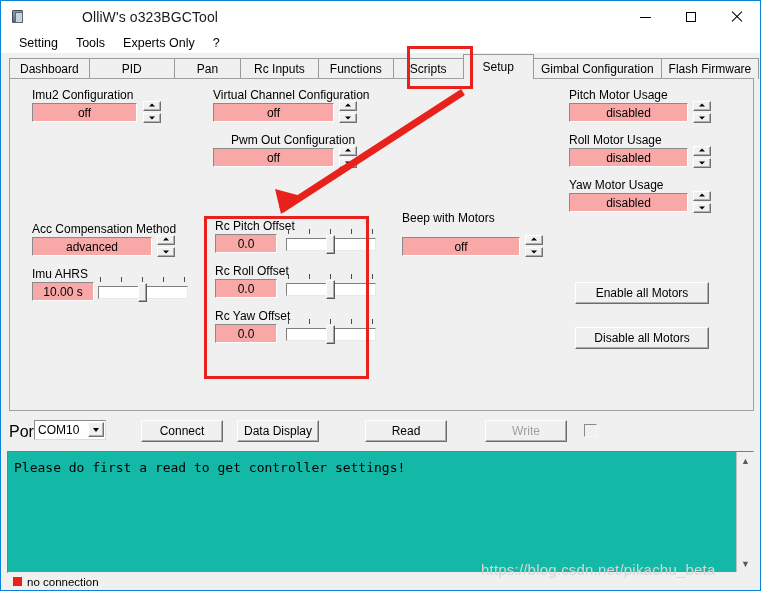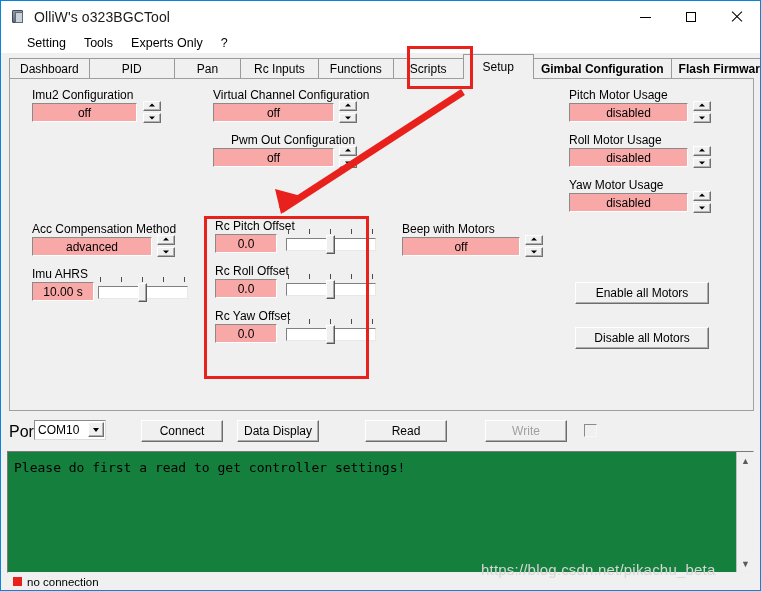--- a/index.html
+++ b/index.html
@@ -20,21 +20,21 @@
     background: #f0f0f0;
     border: 1px solid #0a84d8;
     overflow: hidden;
   }
 
   
   .titlebar {
     position: absolute; left: 0; top: 0;
     width: 759px; height: 32px;
     background: #ffffff;
-    display: flex; align-items: center;
+    display: flex; align-items: center; gap: 48px;
   }
   .title-icon {
     width: 16px; height: 16px;
     margin-left: 9px; margin-right: 8px;
     position: relative;
     flex: 0 0 auto;
   }
   .title-icon .bk {
     position: absolute; left: 2px; top: 1px;
     width: 11px; height: 13px;
@@ -72,21 +72,21 @@
   }
   .glyph-close:before { transform: rotate(45deg); }
   .glyph-close:after  { transform: rotate(-45deg); }
 
   
   .menubar {
     position: absolute; left: 0; top: 32px;
     width: 759px; height: 20px;
     background: #ffffff;
     display: flex; align-items: center;
-    padding-left: 20px;
+    padding-left: 12px;
   }
   .menu-item {
     font-size: 12.5px; color: #000;
     padding: 1px 8px 1px 6px;
     margin-right: 4px;
     white-space: nowrap;
   }
 
   
   .tabstrip {
@@ -107,21 +107,21 @@
     white-space: nowrap;
     position: relative;
   }
   .tab.selected {
     background: #f0f0f0;
     height: 25px;
     z-index: 4;
     border-color: #9a9a9a;
     margin-top: -4px;
   }
-  .tab.wide { padding: 0 7px; font-weight: bold; }
+  .tab.wide { padding: 0 7px; }
 
   
   .panel {
     position: absolute; left: 8px; top: 77px;
     width: 745px; height: 333px;
     background: #f0f0f0;
     border: 1px solid #a0a0a0;
     border-top: 1px solid #a0a0a0;
   }
 
@@ -271,21 +271,21 @@
     border-top: 1.5px solid #8a8a8a;
     border-left: 1.5px solid #8a8a8a;
     border-right: 1px solid #f7f7f7;
     border-bottom: 1px solid #f7f7f7;
   }
 
   
   .logwrap {
     position: absolute; left: 6px; top: 450px;
     width: 747px; height: 122px;
-    background: #15803d;
+    background: #14b8a6;
     border-top: 1.5px solid #7a7a7a;
     border-left: 1.5px solid #7a7a7a;
     border-right: 1px solid #eeeeee;
     border-bottom: 1px solid #eeeeee;
   }
   .logtext {
     position: absolute; left: 6px; top: 8px;
     font-family: "DejaVu Sans Mono", monospace;
     font-size: 13px;
     color: #000;
@@ -475,21 +475,21 @@
         <i style="left:0px"></i>
           <i style="left:21px"></i>
           <i style="left:42px"></i>
           <i style="left:63px"></i>
           <i style="left:84px"></i>
       </div>
       <div class="track"></div>
       <div class="thumb" style="left:40px"></div>
     </div>
 
-    <div class="field-label" style="left:392px; top:143px;">Beep with Motors</div>
+    <div class="field-label" style="left:392px; top:132px;">Beep with Motors</div>
     <div class="valuebox" style="left:392px; top:158px; width:118px;">off</div>
     <div class="spinner" style="left:515px; top:156px;">
       <div class="spin-btn up"></div>
       <div class="spin-btn down"></div>
     </div>
 
     <div class="pushbtn" style="left:565px; top:203px; width:134px;">Enable all Motors</div>
     <div class="pushbtn" style="left:565px; top:248px; width:134px;">Disable all Motors</div>
   </div>
 

